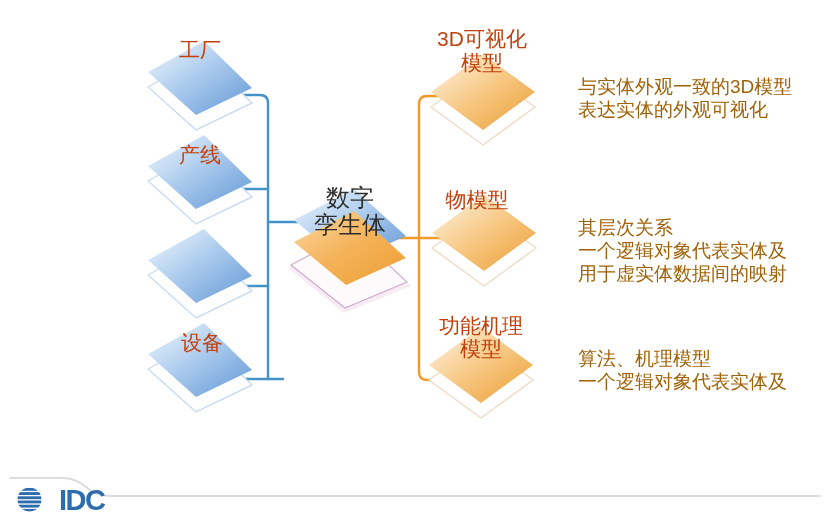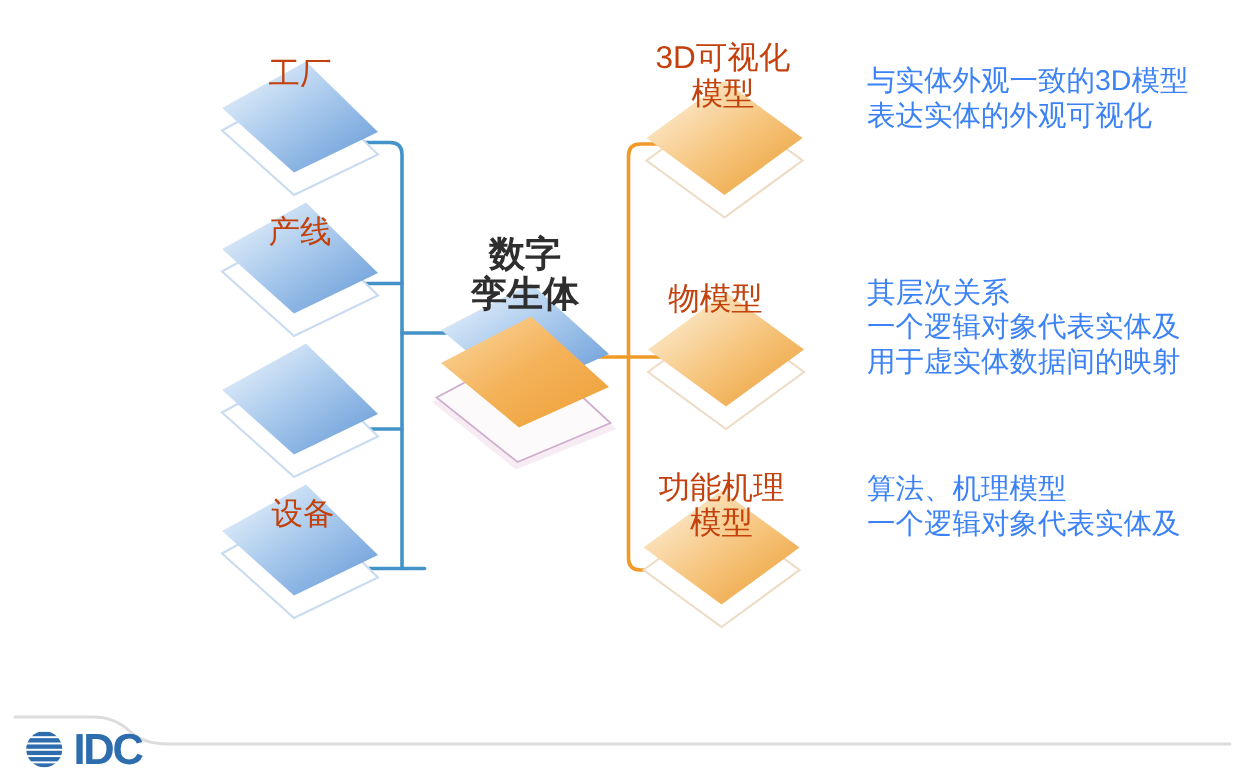--- a/index.html
+++ b/index.html
@@ -4,23 +4,23 @@
 <style>
   html,body{margin:0;padding:0;background:#ffffff;}
   .canvas{
     position:relative;width:827px;height:520px;background:#ffffff;overflow:hidden;
     font-family:"Liberation Sans","DejaVu Sans",sans-serif;
   }
   .layer{position:absolute;left:0;top:0;}
   .txt{position:absolute;color:#3b3b3b;}
   .diamond-label{width:140px;text-align:center;font-size:21px;font-weight:500;line-height:24px;color:#c2410c;}
   .center-title{width:140px;text-align:center;font-size:24px;font-weight:500;line-height:27px;color:#2e2e2e;}
-  .desc{width:250px;font-size:19px;line-height:23px;color:#3b82f6;}
+  .desc{width:250px;font-size:19px;line-height:23px;color:#a16207;margin-top:32px;}
   .desc div{white-space:nowrap;}
-  .footer-logo{position:absolute;left:16px;top:486px;display:flex;align-items:flex-end;gap:6px;}
+  .footer-logo{position:absolute;left:16px;top:486px;display:flex;align-items:flex-end;gap:16px;}
   .idc-text{font-size:29px;font-weight:800;letter-spacing:-1.5px;color:#2d6dae;line-height:26px;}
 </style>
 </head>
 <body>
 
 <div class="canvas">
 
   <svg class="layer" width="827" height="520" viewBox="0 0 827 520">
     <defs>
       <linearGradient id="blueGrad" x1="0" y1="0" x2="1" y2="1">
@@ -90,21 +90,21 @@
       <polygon points="291,265 353,232 407,282 345,308" fill="#fdfafc" stroke="#cfaecd" stroke-width="1.2"></polygon>
       <polygon points="294,220 354,189 406,236 346,263" fill="url(#blueGrad)"></polygon>
       <polygon points="294,242 354,211 406,258 346,285" fill="url(#orangeGradStack)"></polygon>
     </g>
   </svg>
 
   <div class="txt diamond-label" style="left:130px;top:38px;">工厂</div>
   <div class="txt diamond-label" style="left:130px;top:143px;">产线</div>
   <div class="txt diamond-label" style="left:132px;top:331px;">设备</div>
 
-  <div class="txt center-title" style="left:280px;top:156px;font-weight:bold;">
+  <div class="txt center-title" style="left:280px;top:184px;">
     <div>数字</div>
     <div>孪生体</div>
   </div>
 
   <div class="txt diamond-label" style="left:412px;top:27px;line-height:24px;">
     <div>3D可视化</div>
     <div>模型</div>
   </div>
   <div class="txt diamond-label" style="left:407px;top:188px;">
     <div>物模型</div>

